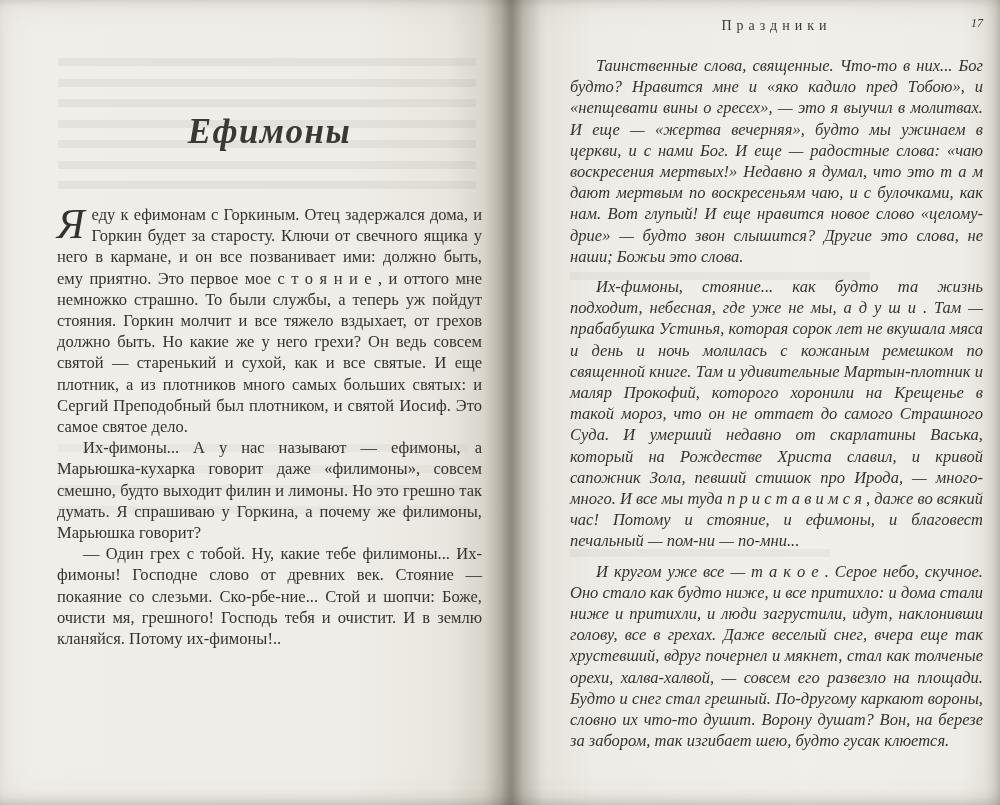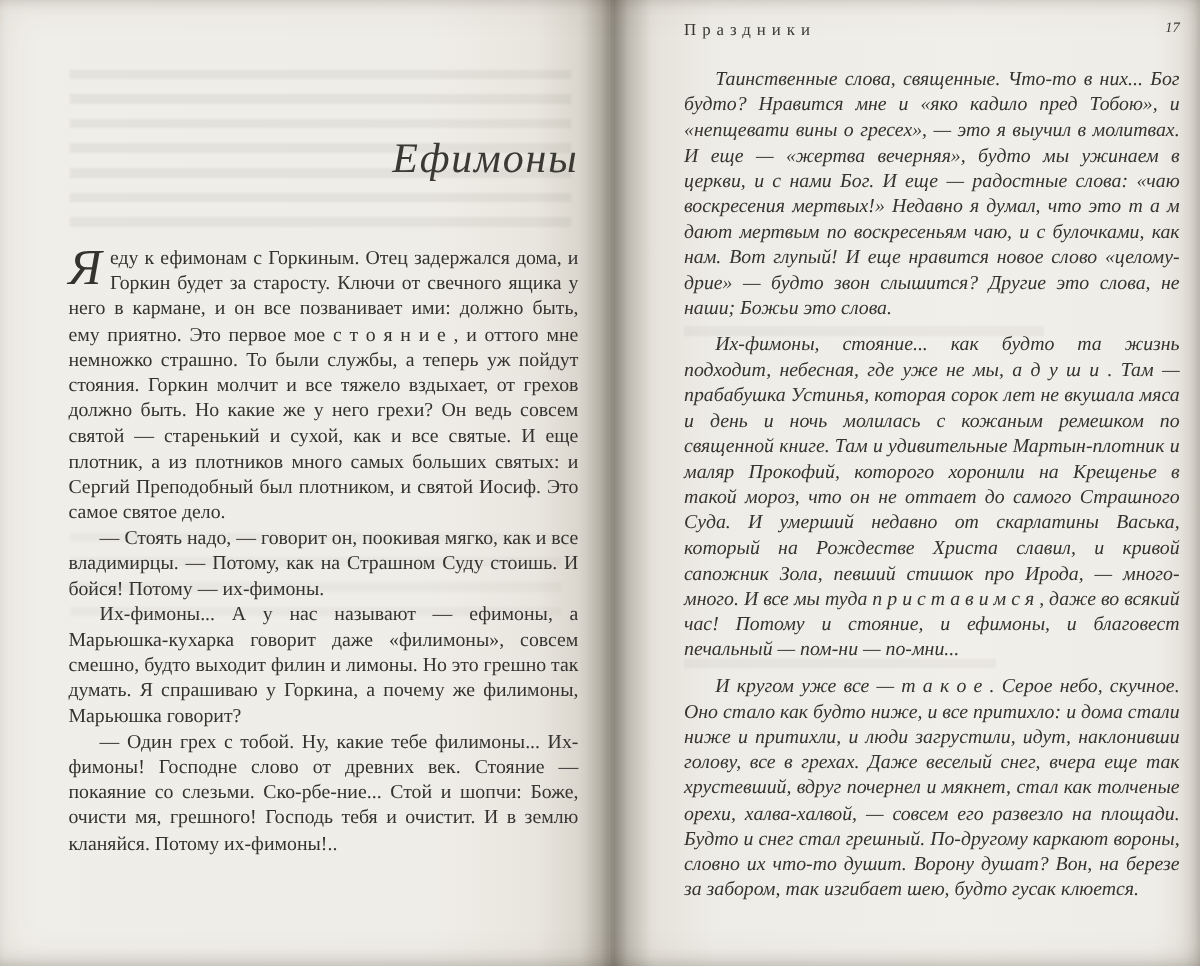--- a/index.html
+++ b/index.html
@@ -57,31 +57,32 @@
       rgba(0,0,0,0) 8px, rgba(0,0,0,0) 20.5px);
   }
   .ghost-left-top   { left:58px;  top:58px;  width:418px; height:132px; }
   .ghost-left-mid   { left:58px;  top:444px; width:410px; height:78px; opacity:0.55; }
   .ghost-right-a    { left:62px;  top:272px; width:300px; height:18px; opacity:0.8; }
   .ghost-right-b    { left:62px;  top:549px; width:260px; height:18px; opacity:0.8; }
 
   .chapter-title {
     position:relative;
     margin:112px 26px 0 57px;
-    text-align:right;
+    text-align:center;
     font-style:italic;
-    font-weight:normal;
+    font-weight:bold;
     font-size:35px;
     letter-spacing:1.5px;
     color:#3b3934;
   }
   .running-header {
     position:relative;
     margin:16px 17px 0 62px;
     height:22px;
+    text-align:center;
     color:#3b3934;
   }
   .header-title {
     font-size:14px;
     letter-spacing:5px;
   }
   .page-number {
     position:absolute; right:0; top:0;
     font-style:italic;
     font-size:12px;
@@ -122,21 +123,20 @@
     <div class="ghost ghost-left-top"></div>
     <div class="ghost ghost-left-mid"></div>
 
     <h1 class="chapter-title">Ефимоны</h1>
 
     <div class="body-text">
       <p class="first-para">
         <span class="dropcap">Я</span><span>еду к ефимонам с Горкиным. Отец задержался дома, и Горкин будет за старосту. Ключи от свечного ящика у него в кармане, и он все позванивает ими: должно быть, ему приятно. Это первое мое с т о я н и е , и оттого мне немножко страшно. То были службы, а теперь уж пойдут стояния. Горкин молчит и все тяжело вздыхает, от грехов должно быть. Но какие же у него грехи? Он ведь совсем святой — старенький и сухой, как и все святые. И еще плотник, а из плотников много самых больших святых: и Сергий Преподобный был плотником, и святой Иосиф. Это самое святое дело.</span>
       </p>
       <div>
-          <p class="para">— Стоять надо, — говорит он, поокивая мягко, как и все владимирцы. — Потому, как на Страшном Суду стоишь. И бойся! Потому — их-фимоны.</p>
           <p class="para">Их-фимоны... А у нас называют — ефимоны, а Марьюшка-кухарка говорит даже «филимоны», совсем смешно, будто выходит филин и лимоны. Но это грешно так думать. Я спрашиваю у Горкина, а почему же филимоны, Марьюшка говорит?</p>
           <p class="para">— Один грех с тобой. Ну, какие тебе филимоны... Их-фимоны! Господне слово от древних век. Стояние — покаяние со слезьми. Ско-рбе-ние... Стой и шопчи: Боже, очисти мя, грешного! Господь тебя и очистит. И в землю кланяйся. Потому их-фимоны!..</p>
         </div>
     </div>
   </div>
 
   <div class="page right">
     <div class="ghost ghost-right-a"></div>
     <div class="ghost ghost-right-b"></div>
 

